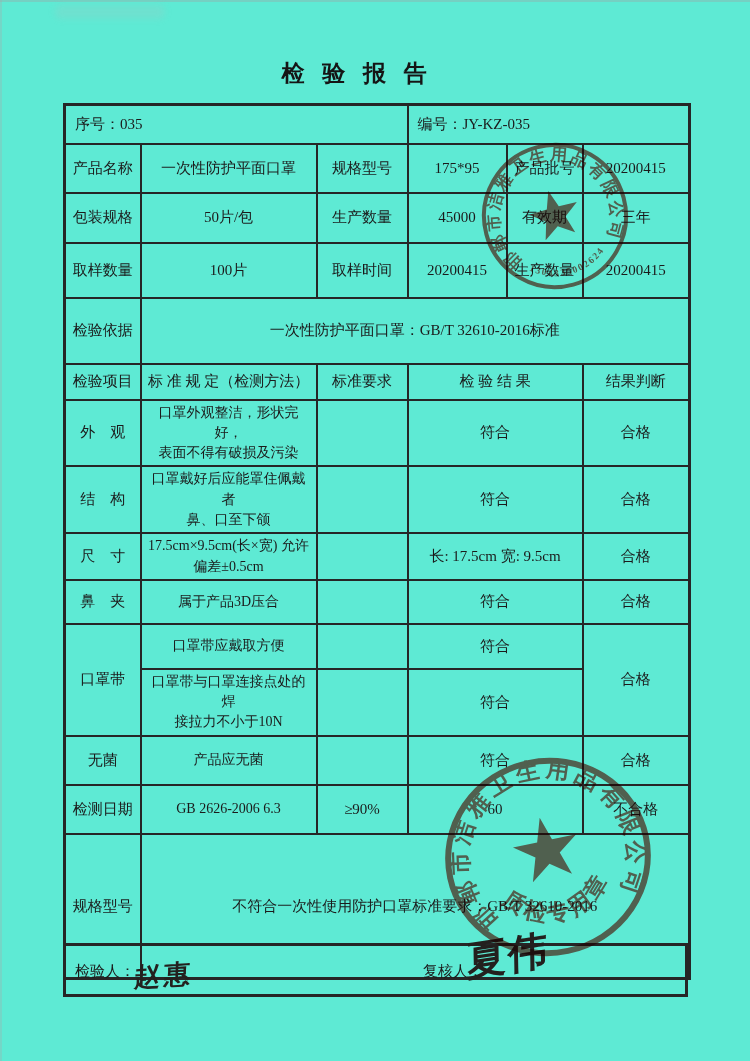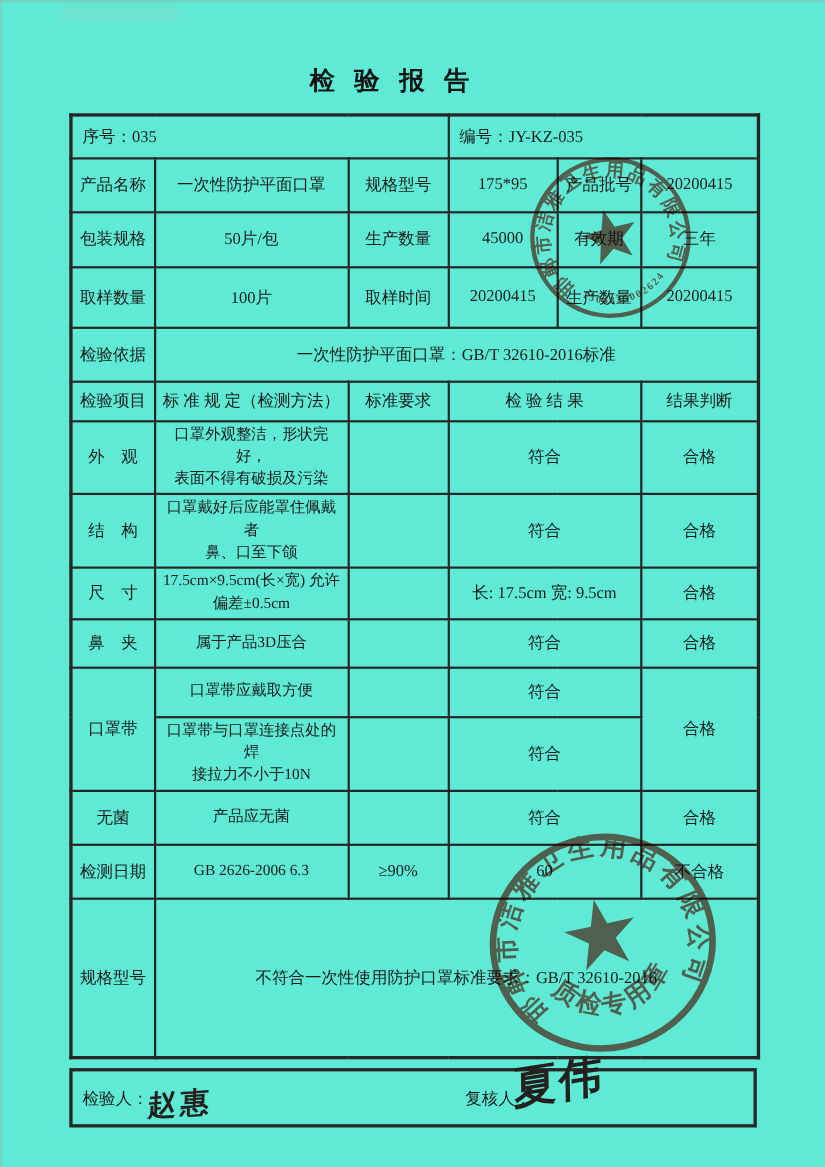--- a/index.html
+++ b/index.html
@@ -30,21 +30,21 @@
   table.report,table.report td{border:2px solid #262626;}
   table.report{border-width:3px;}
   td{
     text-align:center;vertical-align:middle;
     padding:2px 4px;color:#1b1b1b;
     overflow:hidden;
   }
   td.lft{text-align:left;padding-left:9px;}
   td.spec{font-size:14px;white-space:pre-line;line-height:1.45;}
   .footerbox{
-    position:absolute;left:63px;top:971px;width:625px;height:54px;
+    position:absolute;left:63px;top:943px;width:625px;height:54px;
     border:3px solid #262626;box-sizing:border-box;
     font-size:15px;
     text-align:right;
   }
   .footerbox .lbl{position:absolute;top:16px;}
   .sig{
     position:absolute;color:#23201e;
     font-family:"DejaVu Serif","Liberation Serif",serif;
     font-weight:bold;
   }
@@ -99,21 +99,21 @@
       <td>三年</td>
     </tr>
     <tr style="height:55px">
       <td>取样数量</td>
       <td>100片</td>
       <td>取样时间</td>
       <td>20200415</td>
       <td>生产数量</td>
       <td>20200415</td>
     </tr>
-    <tr style="height:49px">
+    <tr style="height:66px">
       <td>检验依据</td>
       <td colspan="5">一次性防护平面口罩：GB/T 32610-2016标准</td>
     </tr>
     <tr style="height:36px">
       <td>检验项目</td>
       <td>标 准 规 定（检测方法）</td>
       <td>标准要求</td>
       <td colspan="2">检 验 结 果</td>
       <td>结果判断</td>
     </tr>

